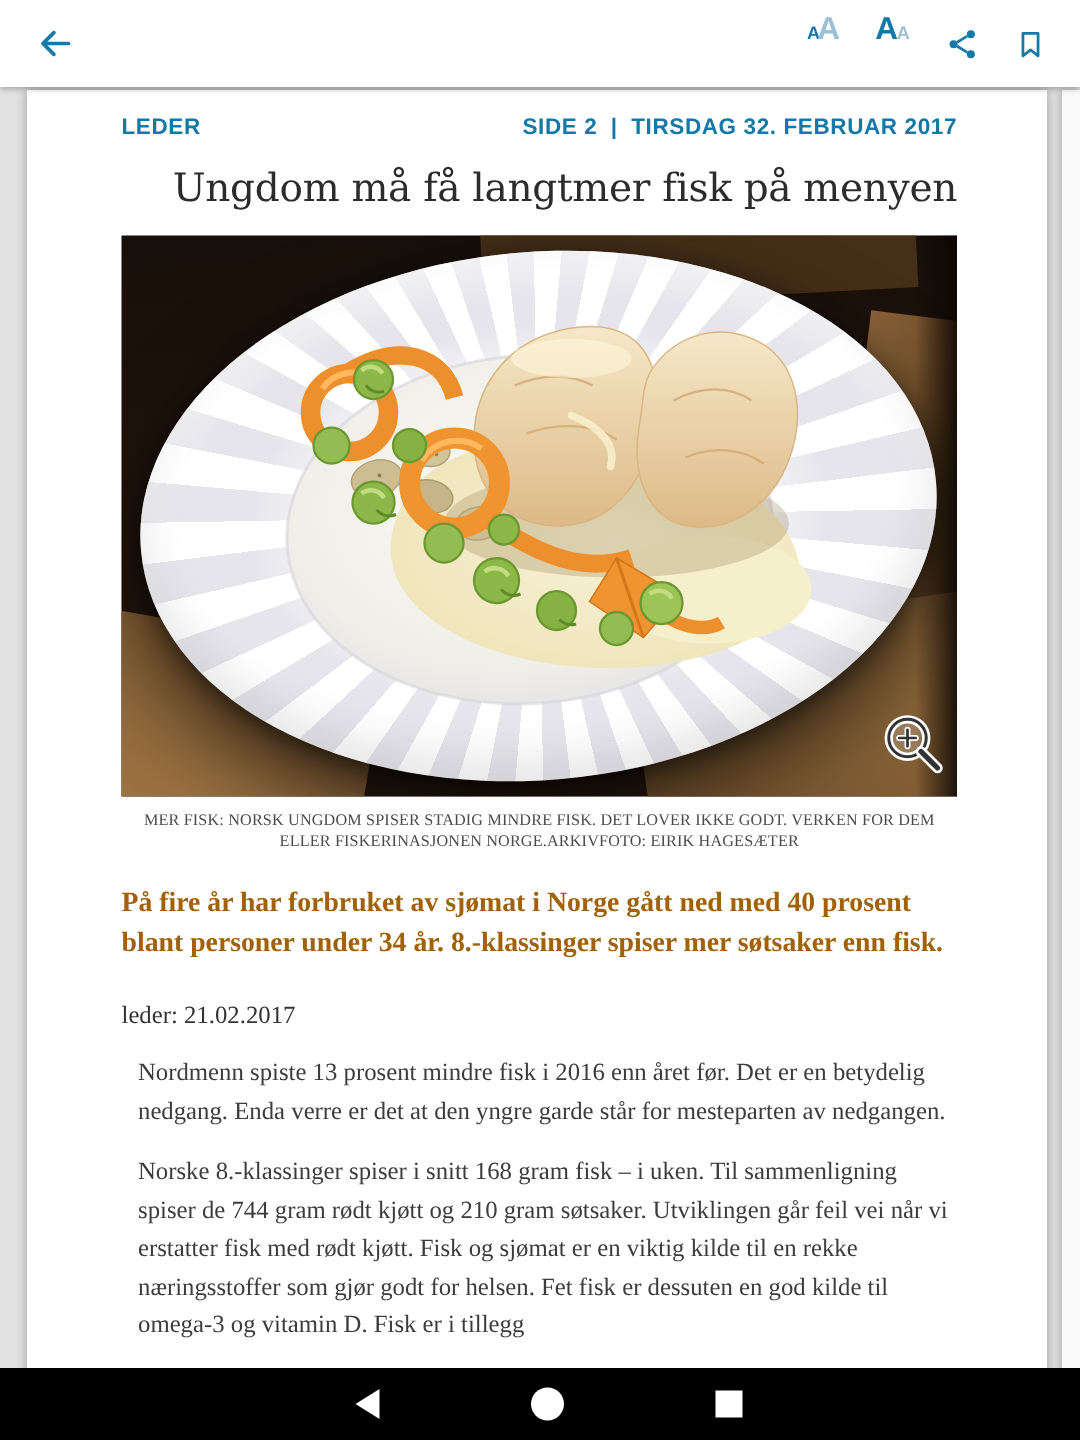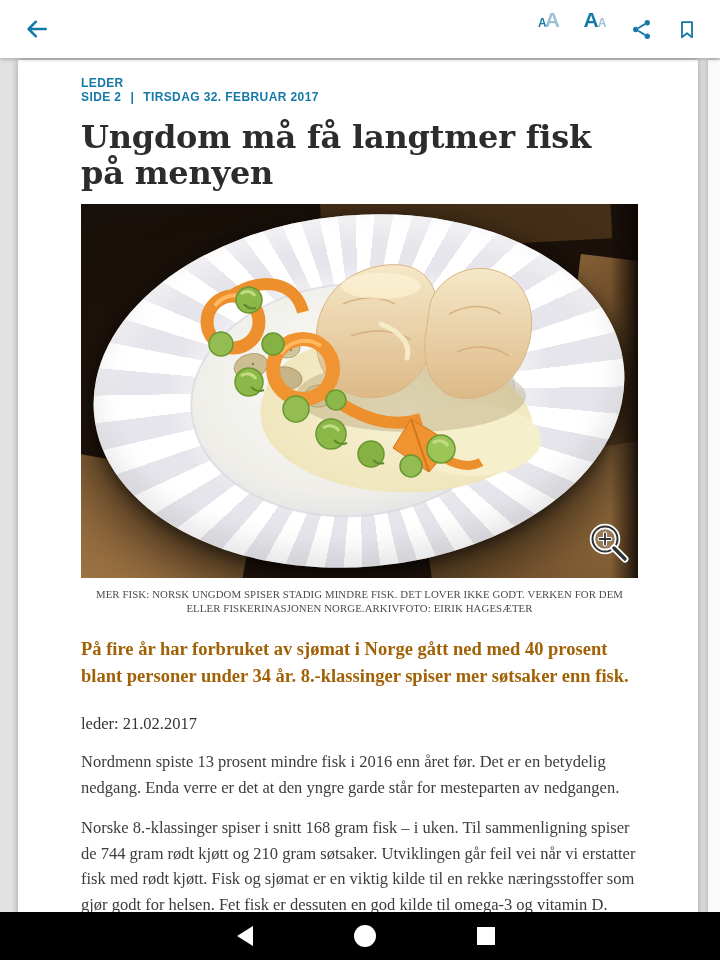--- a/index.html
+++ b/index.html
@@ -37,27 +37,27 @@
     padding:16px 60px 0 63px; overflow:hidden;
   }
   .next-page {
     position:absolute; right:0; width:12px; top:2px; bottom:-10px;
     background:#fafafa; box-shadow:-2px 0 5px rgba(0,0,0,.18);
   }
 
   
   .kicker-row {
     display:flex; justify-content:space-between; align-items:baseline;
-    color:#1579a8; font-weight:700; font-size:12px; letter-spacing:.4px;flex-direction:column;
+    color:#1579a8; font-weight:700; font-size:15px; letter-spacing:.4px;
   }
   .page-meta { display:flex; gap:9px; }
   .headline {
-    font-family:"DejaVu Serif", serif; font-weight:700;
-    font-size:32px; line-height:36px; color:#2c2c2c;
-    letter-spacing:-.2px; margin-top:15px;
+    font-family:"DejaVu Serif", serif; font-weight:400;
+    font-size:26px; line-height:36px; color:#2c2c2c;
+    letter-spacing:-.2px; margin-top:15px;text-align:right;
   }
 
   
   .photo {
     position:relative; width:557px; height:374px; margin-top:13px;
     overflow:hidden;
     background:linear-gradient(175deg,#170f09 0%,#23150d 55%,#2b1b10 100%);
   }
   .wood { position:absolute; z-index:1; }
   .wood-t  { left:240px; top:-16px; width:290px; height:58px; background:#4e351b; transform:rotate(-3deg); opacity:.85; }
@@ -91,21 +91,21 @@
   .lead {
     margin-top:21px; font-family:"Liberation Serif", serif; font-weight:700;
     font-size:18.5px; line-height:26.5px; color:#a16207;
   }
   .byline {
     margin-top:25px; font-family:"Liberation Serif", serif;
     font-size:16.5px; color:#333;
   }
   .body-text p {
     margin-top:15px; font-family:"Liberation Serif", serif;
-    font-size:16.5px; line-height:25.5px; color:#3c3c3c;
+    font-size:16.5px; line-height:25.5px; color:#3c3c3c;margin-left:11px;
   }
 
   
   .navbar { position:absolute; left:0; right:0; bottom:0; height:48px; background:#000; z-index:40; }
   .nav-back {
     position:absolute; left:237px; top:14px; width:0; height:0; cursor:pointer;
     border-top:10px solid transparent; border-bottom:10px solid transparent;
     border-right:16px solid #fff;
   }
   .nav-home { position:absolute; left:354px; top:13px; width:22px; height:22px; border-radius:50%; background:#fff; cursor:pointer; }

